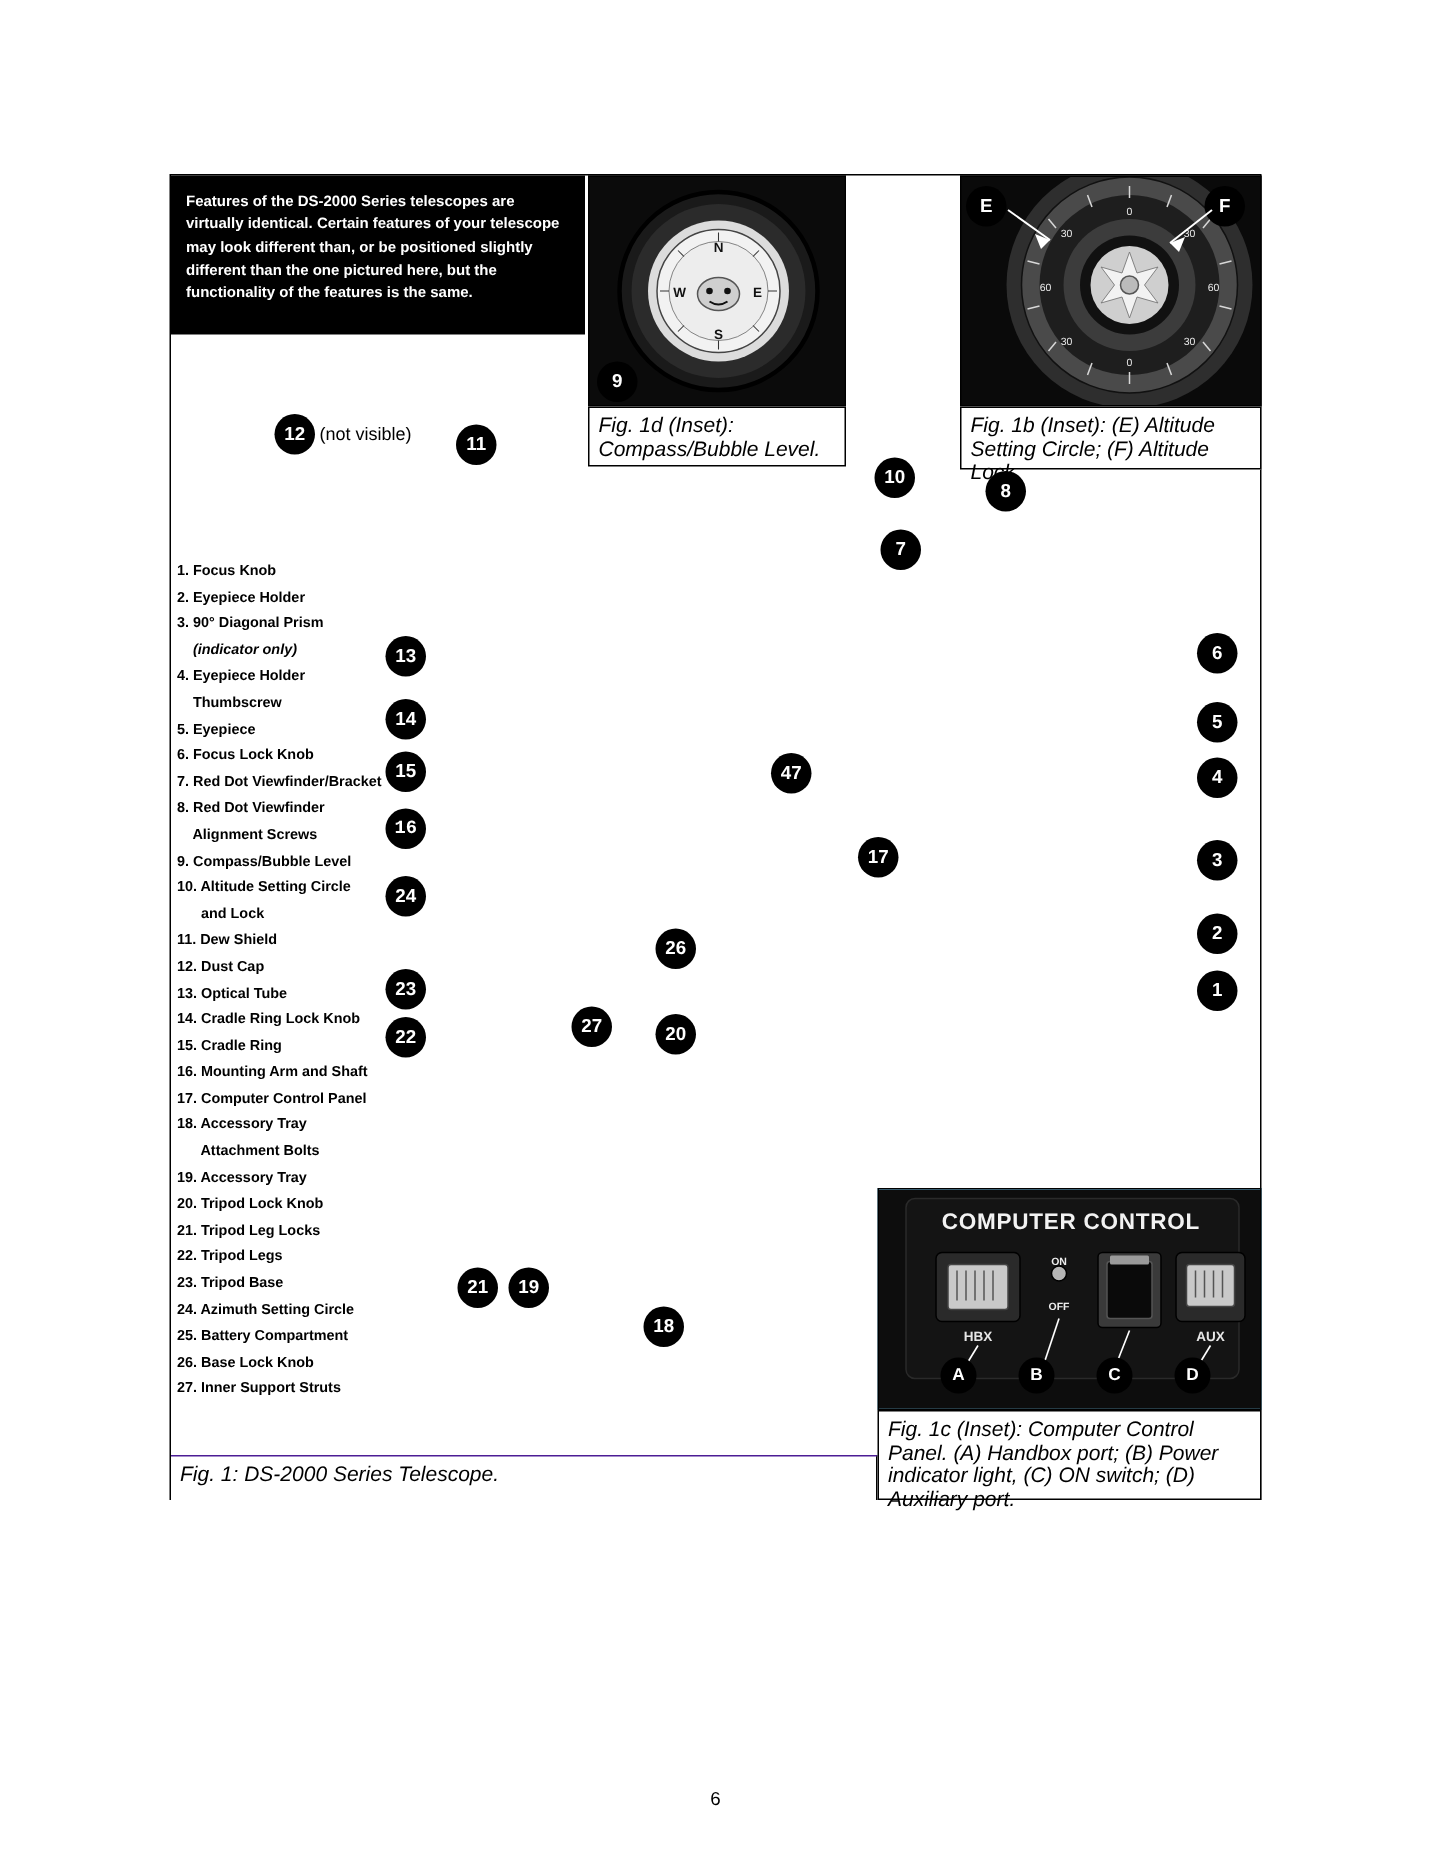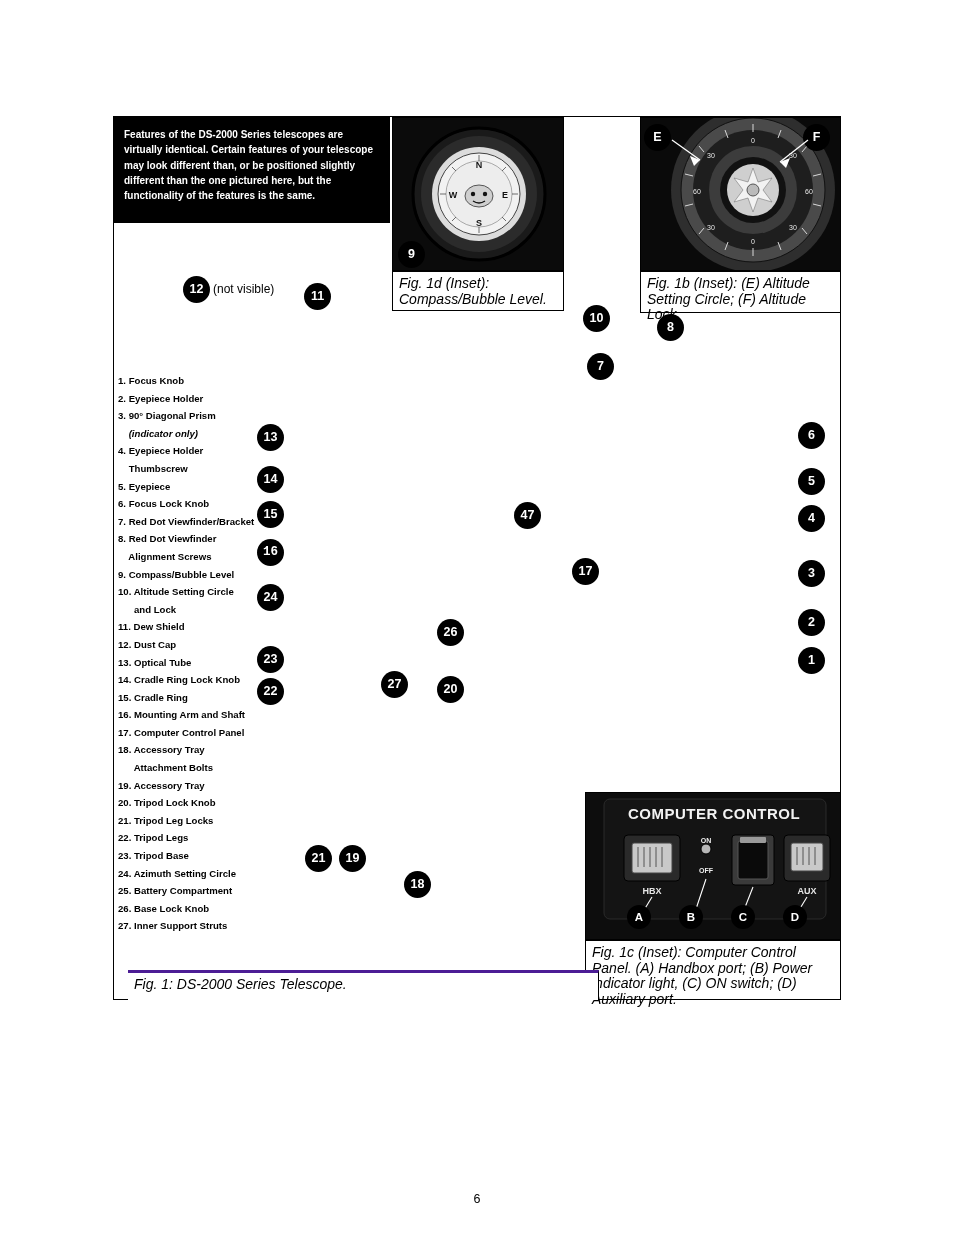--- a/index.html
+++ b/index.html
@@ -93,23 +93,23 @@
   }
   
   #cc-inset {
     left: 585px; top: 792px; width: 256px; height: 148px;
     background: #7dd3fc;
   }
   #cc-caption {
     left: 585px; top: 940px; width: 256px; height: 60px;
   }
   #fig1-caption {
-    left: 128px; top: 970px; width: 471px; height: 30px;
+    left: 114px; top: 970px; width: 471px; height: 30px;
     border: none;
-    border-top: 3px solid #4c1d95;
+    border-top: 1px solid #4c1d95;
     border-right: 1px solid #000;
   }
   
   .badge {
     position: absolute;
     background: #000;
     color: #fff;
     border-radius: 50%;
     font-size: 12.5px;
     font-weight: bold;
@@ -593,17 +593,17 @@
   <div class="badge sm" style="left:257px; top:631px;margin-top:15px;">23</div>
   <div class="badge sm" style="left:257px; top:678px;">22</div>
 
   <div class="badge sm" style="left:514px; top:502px;">47</div>
   <div class="badge sm" style="left:572px; top:558px;">17</div>
   <div class="badge sm" style="left:437px; top:619px;">26</div>
   <div class="badge sm" style="left:381px; top:671px;">27</div>
   <div class="badge sm" style="left:437px; top:676px;">20</div>
   <div class="badge sm" style="left:305px; top:845px;">21</div>
   <div class="badge sm" style="left:339px; top:845px;">19</div>
-  <div class="badge sm" style="left:404px; top:871px;">18</div>
+  <div class="badge sm" style="left:429px; top:871px;">18</div>
 
   <div class="page-num">6</div>
 
 </div>
 
 </body></html>

